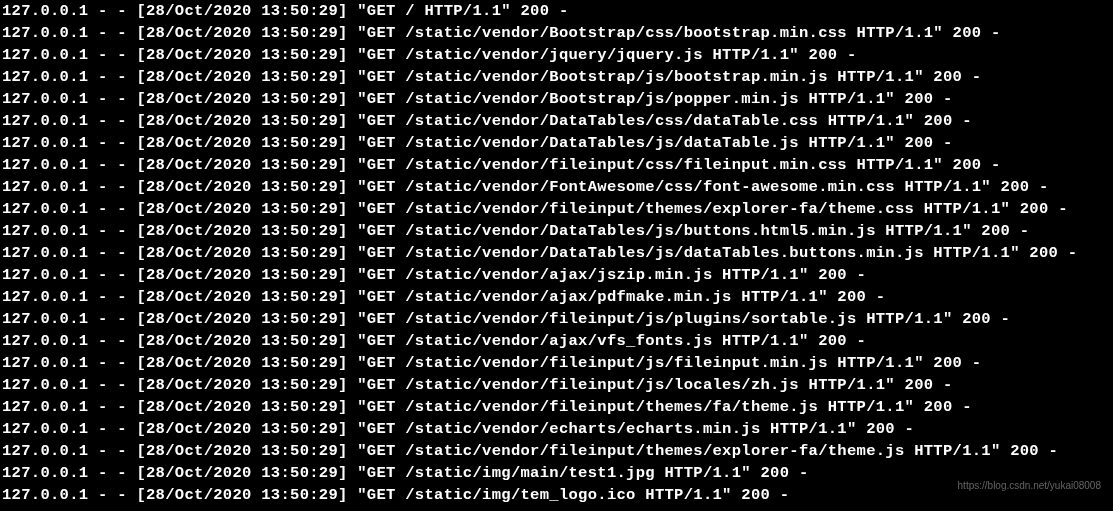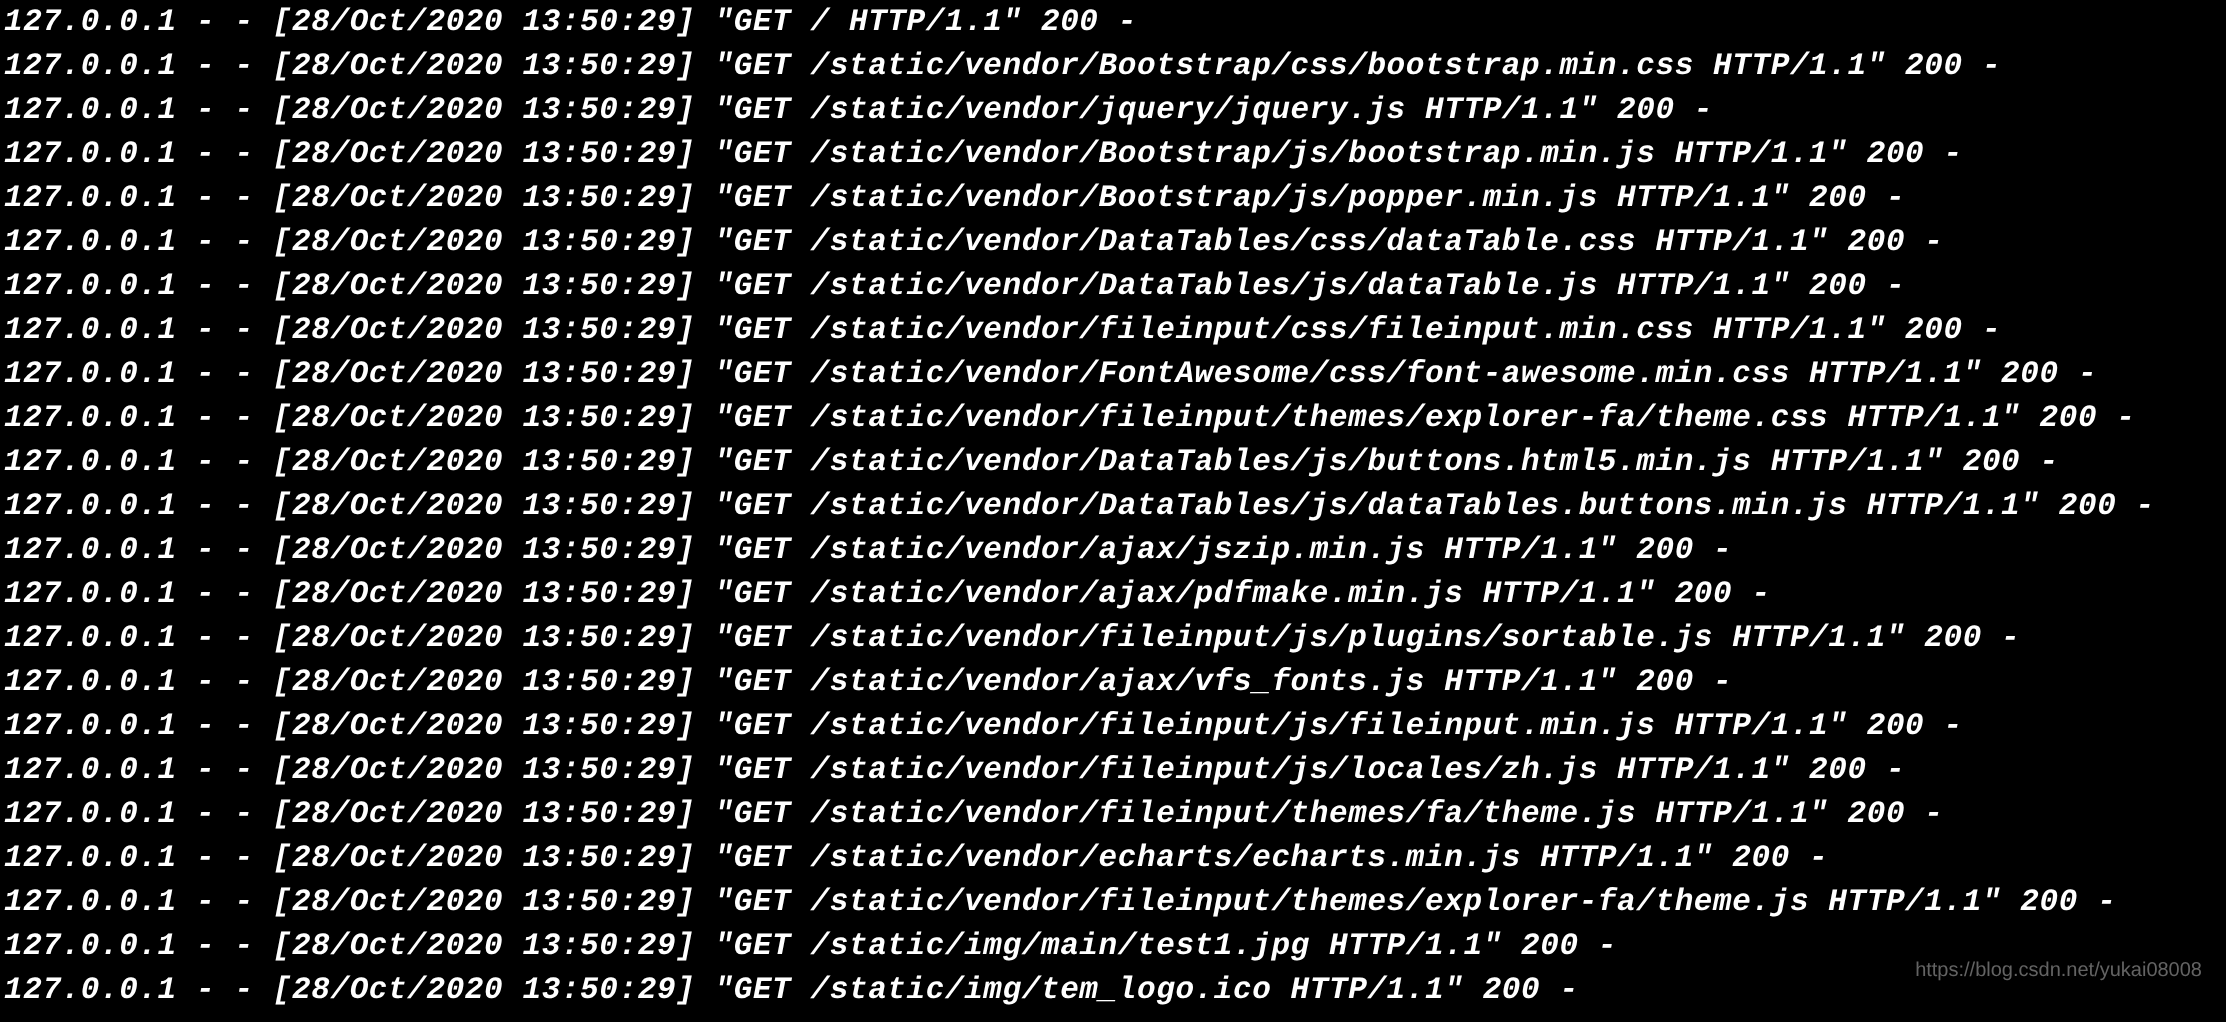--- a/index.html
+++ b/index.html
@@ -16,21 +16,20 @@
       line-height: 1.42;
       padding: 0;
       overflow: hidden;
       width: 1113px;
       height: 511px;
       white-space: nowrap;
       letter-spacing: 0.3px;
     }
     .terminal {
       padding: 0 2px;
-      font-style: italic;
     }
     .log-line {
       white-space: pre;
     }
     .watermark {
       position: absolute;
       bottom: 18px;
       right: 12px;
       color: rgba(180, 180, 180, 0.55);
       font-size: 10px;

